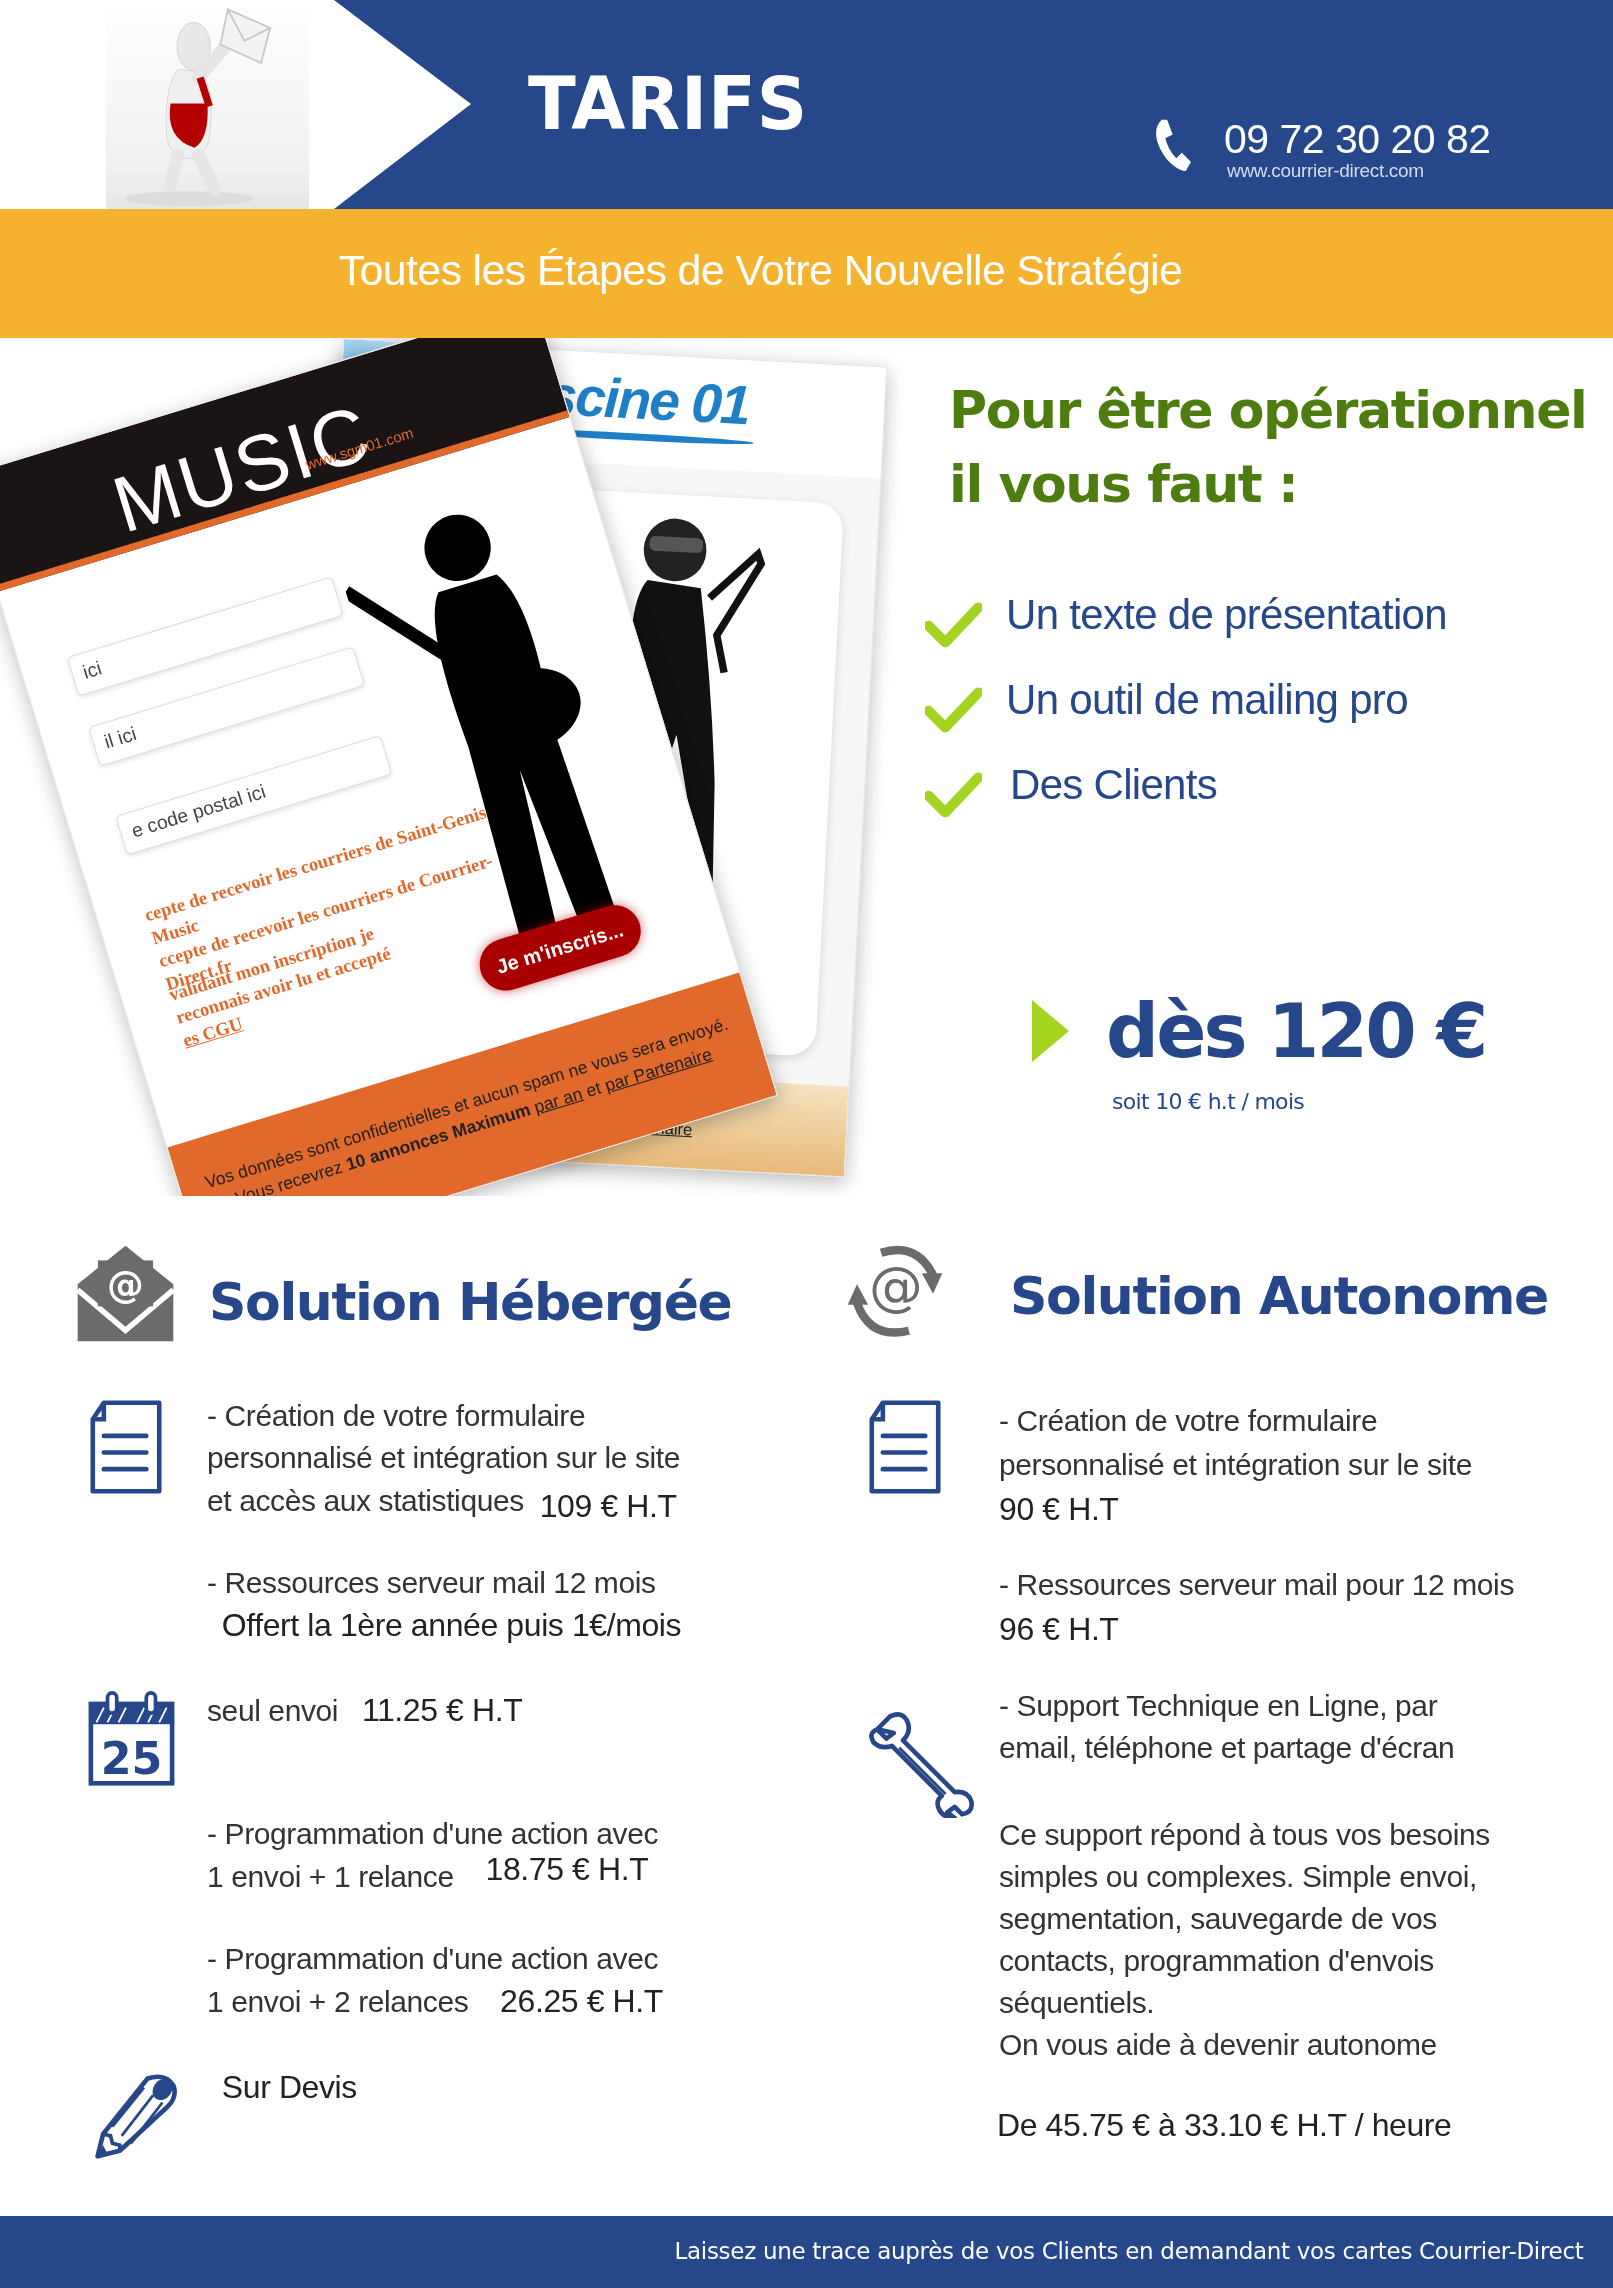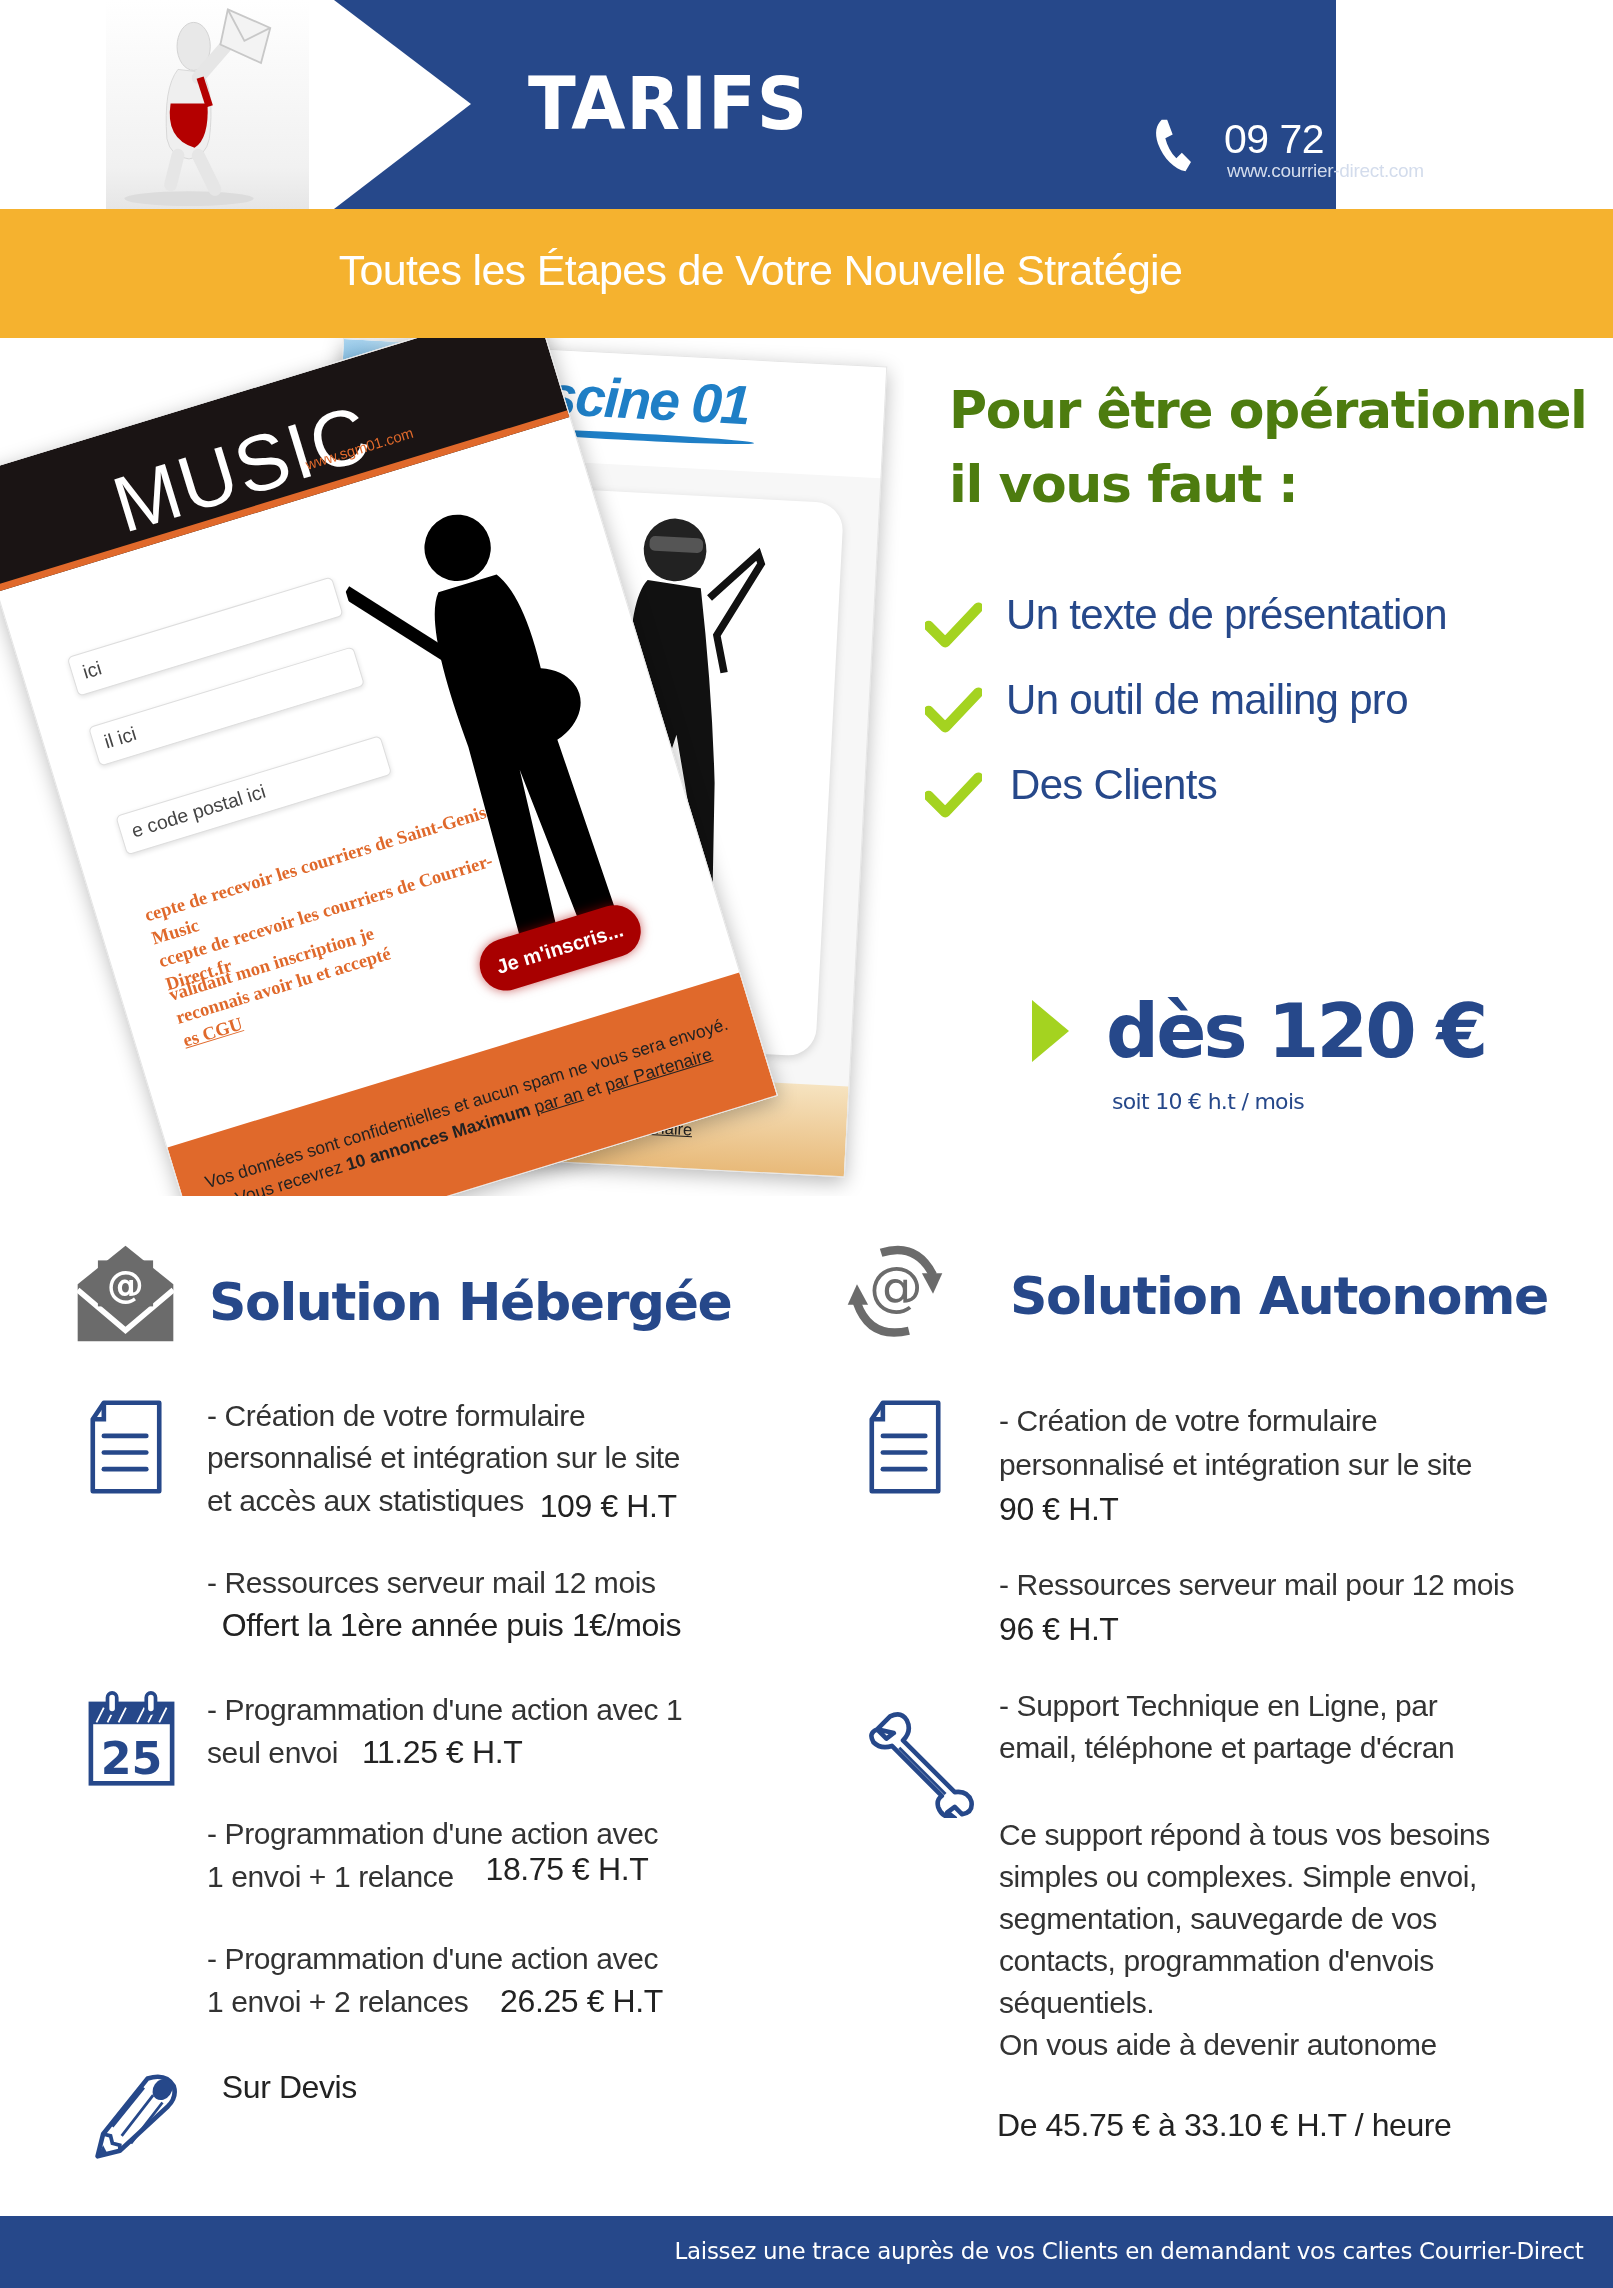--- a/index.html
+++ b/index.html
@@ -1,20 +1,20 @@
 <!DOCTYPE html>
 <html style="font-size:14.8px"><head>
 <meta charset="utf-8">
 <style>
   * { margin: 0; padding: 0; box-sizing: border-box; }
   html, body { width: 1613px; height: 2289px; background: #ffffff; overflow: hidden; }
   body { position: relative; font-family: "Liberation Sans", sans-serif; color: #333333; }
 
   
-  .header { position: absolute; left: 0; top: 0; width: 1336px; height: 209px; background: #26488a; }
+  .header { position: absolute; left: 0; top: 0; width: 1613px; height: 209px; background: #26488a; }
   .header-white {
     position: absolute; left: 0; top: 0; width: 471px; height: 209px; background: #ffffff;
     clip-path: polygon(0 0, 334px 0, 471px 104px, 334px 209px, 0 209px);
   }
   .mascot { position: absolute; left: 106px; top: 0; width: 203px; height: 209px; background: linear-gradient(#fff, #f1f1f1 80%, #e6e6e6); }
   .header-title {
     position: absolute; left: 528px; top: 63px; font-family: "DejaVu Sans", sans-serif;
     font-weight: bold; font-size: 70px; letter-spacing: 0.9px; color: #ffffff; transform: scaleY(1.05);
   }
   .phone-wrap { position: absolute; left: 1154px; top: 116px; width: 406px; height: 74px; }
@@ -247,21 +247,20 @@
 
   <svg class="item-icon" style="left:87px; top:1691px" width="89" height="96" viewBox="0 0 96 104">
     <rect x="4" y="14" width="88" height="86" fill="#ffffff" stroke="#26488a" stroke-width="5"></rect>
     <rect x="4" y="14" width="88" height="22" fill="#26488a"></rect>
     <path d="M10 34 L18 18 M22 34 L30 18 M34 34 L42 18 M54 34 L62 18 M66 34 L74 18 M78 34 L86 18" stroke="#ffffff" stroke-width="2"></path>
     <rect x="22" y="2" width="10" height="22" rx="5" fill="#ffffff" stroke="#26488a" stroke-width="4"></rect>
     <rect x="64" y="2" width="10" height="22" rx="5" fill="#ffffff" stroke="#26488a" stroke-width="4"></rect>
     <text x="48" y="90" text-anchor="middle" font-family="DejaVu Sans, sans-serif" font-weight="bold" font-size="48" fill="#26488a">25</text>
   </svg>
   <div class="txt" style="left:207px; top:1689px">
-    <div>- Programmation d'une action avec 1</div>
     <div><span>seul envoi</span>&nbsp;&nbsp; <span class="price">11.25 € H.T</span></div>
   </div>
 
   <div class="txt" style="left:207px; top:1813px">
     <div>- Programmation d'une action avec</div>
     <div><span>1  envoi + 1 relance</span>&nbsp;&nbsp;&nbsp; <span class="price" style="position:relative; top:-7.4px">18.75 € H.T</span></div>
   </div>
 
   <div class="txt" style="left:207px; top:1938px">
     <div>- Programmation d'une action avec</div>

